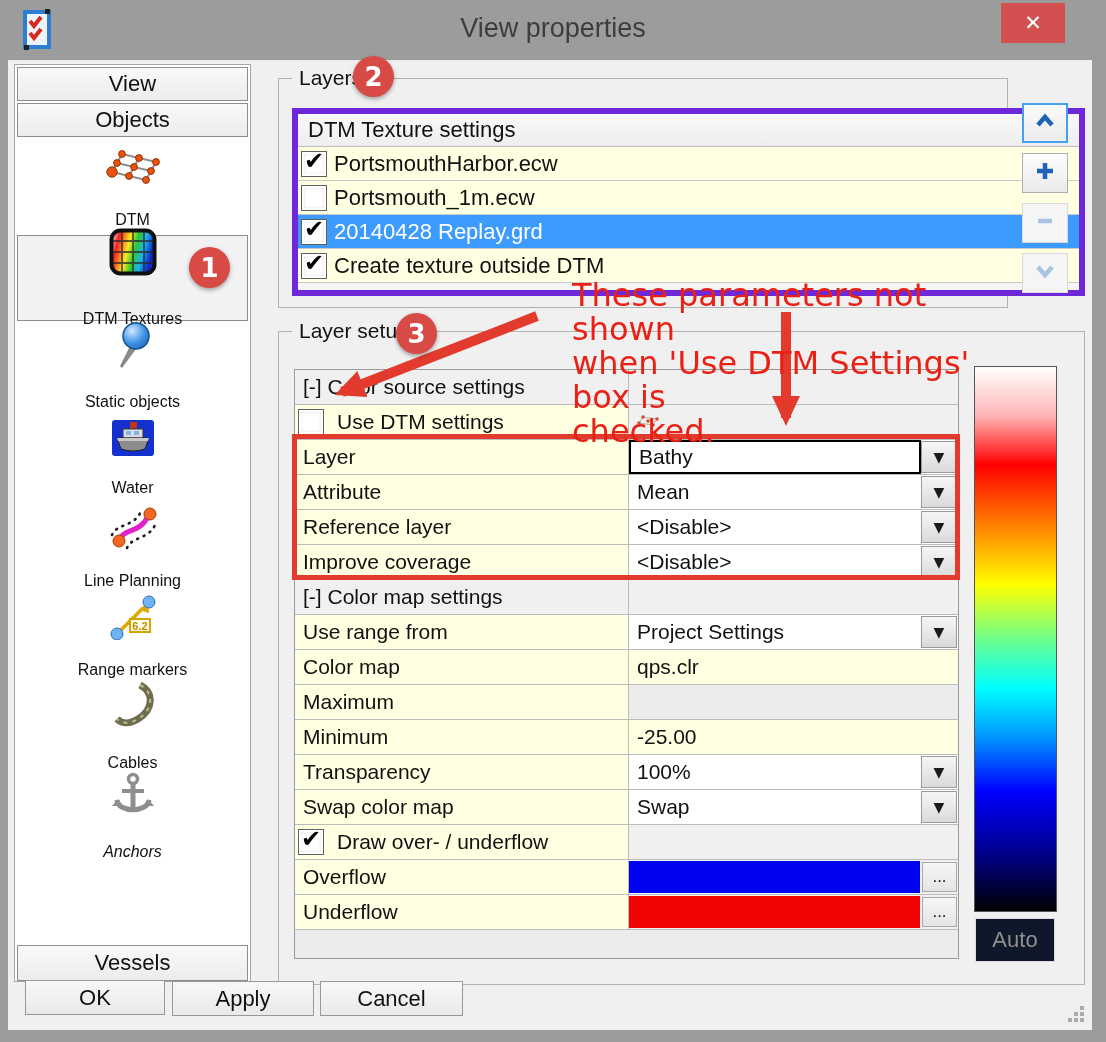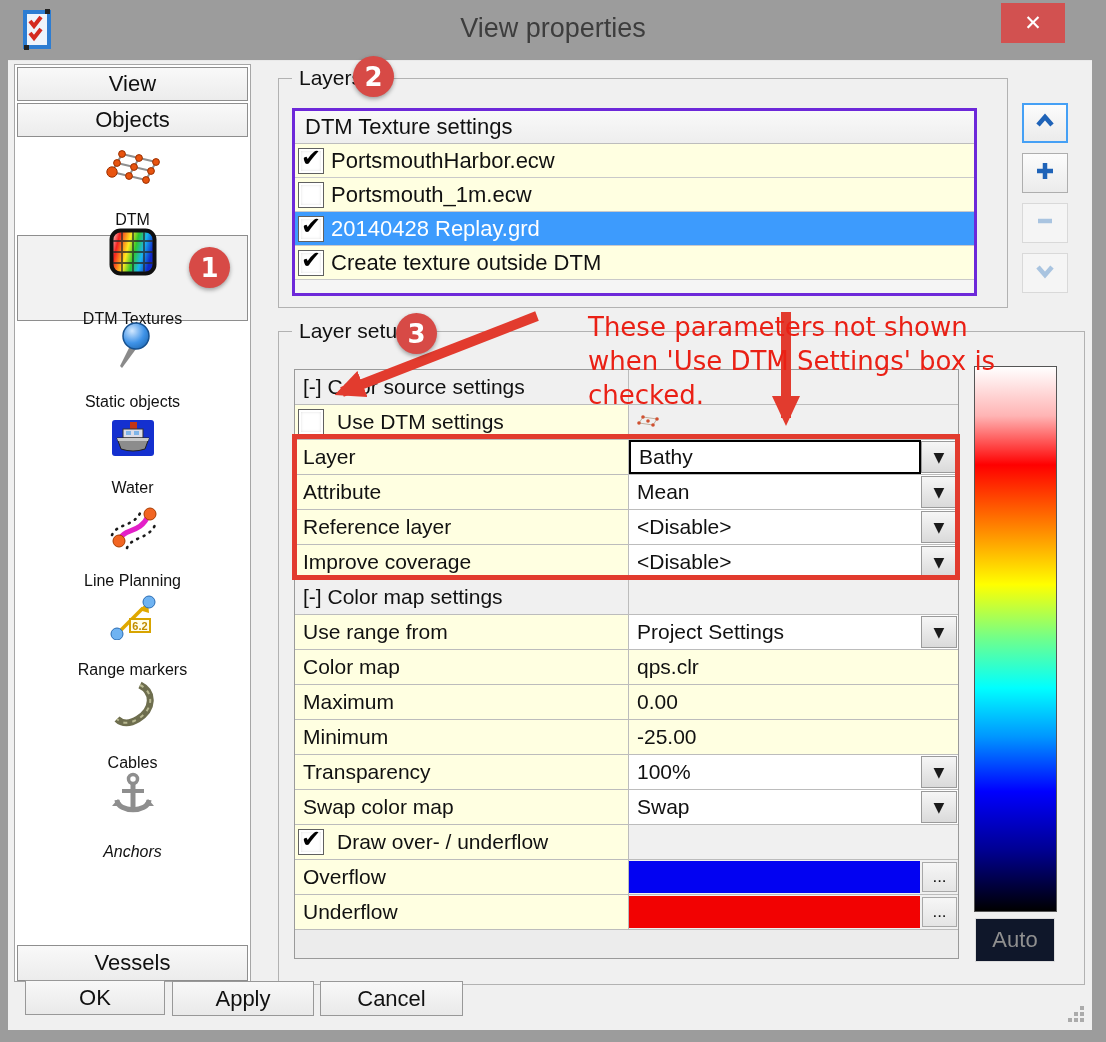--- a/index.html
+++ b/index.html
@@ -34,22 +34,22 @@
   .side-item .lbl { font-size:16px; margin-top:21px; }
 
   
   .group { position:absolute; border:1px solid #b2b2b2; }
   .group-label { position:absolute; top:-13px; left:13px; background:#f0f0f0;
                  padding:0 7px; font-size:21px; }
   #layers-group { left:278px; top:78px; width:730px; height:230px; }
   #setup-group  { left:278px; top:331px; width:807px; height:654px; }
 
   
-  .layers-list { position:absolute; left:13px; top:29px; width:685px; height:188px;
-                 border:3px solid #6d28d9; background:#f5f5f5; overflow:hidden; }
+  .layers-list { position:absolute; left:13px; top:29px; width:793px; height:188px;
+                 border:6px solid #6d28d9; background:#f5f5f5; overflow:hidden; }
   .llist-header { height:33px; background:linear-gradient(#f9f9f9,#eeeeee);
                   border-bottom:1px solid #bdbdbd; font-size:22px; padding-left:10px;
                   display:flex; align-items:center; }
   .lrow { height:34px; background:#ffffe1; border-bottom:1px solid #c9c9c9;
           display:flex; align-items:center; font-size:22px; }
   .lrow.selected { background:#3d9bfd; color:#fff; }
   .cb { width:26px; height:26px; min-width:26px; background:#fff; border:1px solid #606060;
         box-shadow:inset 0 0 0 2px #fff, inset 0 0 4px #aaa; margin:0 7px 0 3px; position:relative; }
   .cb .mk { position:absolute; top:-5px; left:2px; font-family:"DejaVu Sans",sans-serif;
             font-size:24px; font-weight:bold; color:#000; }
@@ -109,23 +109,23 @@
   
   .badge { position:absolute; width:41px; height:41px; border-radius:50%; background:#d74a46;
            color:#fff; font-size:26px; font-weight:bold; display:flex; align-items:center;
            justify-content:center; z-index:10; box-shadow:0 2px 4px rgba(0,0,0,.35);
            font-family:"DejaVu Sans",sans-serif; }
   #badge-1 { left:189px; top:247px; }
   #badge-2 { left:353px; top:56px; }
   #badge-3 { left:396px; top:313px; }
   #red-rect { position:absolute; left:292px; top:434px; width:668px; height:146px;
               border:5px solid #e23b2e; z-index:9; pointer-events:none; }
-  #note { position:absolute; left:588px; top:278px; width:450px; z-index:10;
-          font-family:"DejaVu Sans",sans-serif; font-size:26px; line-height:34px;
-          color:#ea2015; pointer-events:none;margin-top:32px; }
+  #note { position:absolute; left:572px; top:278px; width:450px; z-index:10;
+          font-family:"DejaVu Sans",sans-serif; font-size:32px; line-height:34px;
+          color:#ea2015; pointer-events:none; }
   #arrows { position:absolute; left:0; top:0; z-index:9; pointer-events:none; }
 </style>
 </head>
 <body>
 
 <div class="window">
 
   <div class="titlebar">
     <span class="app-icon">
       <svg width="42" height="44" viewBox="0 0 42 44">
@@ -412,21 +412,20 @@
             </div>
                      <div class="ddbtn">▼</div>
                    </div>
         </div>
         <div class="trow">
           <div class="tname">Color map</div>
                    <div class="tval">qps.clr</div>
         </div>
         <div class="trow">
           <div class="tname">Maximum</div>
-                   <div class="tval">0.00</div>
         </div>
         <div class="trow">
           <div class="tname">Minimum</div>
                    <div class="tval">-25.00</div>
         </div>
         <div class="trow">
           <div class="tname">Transparency</div>
                    <div class="tval dd">
                      <div class="ddinner">
               <span>100%</span>

